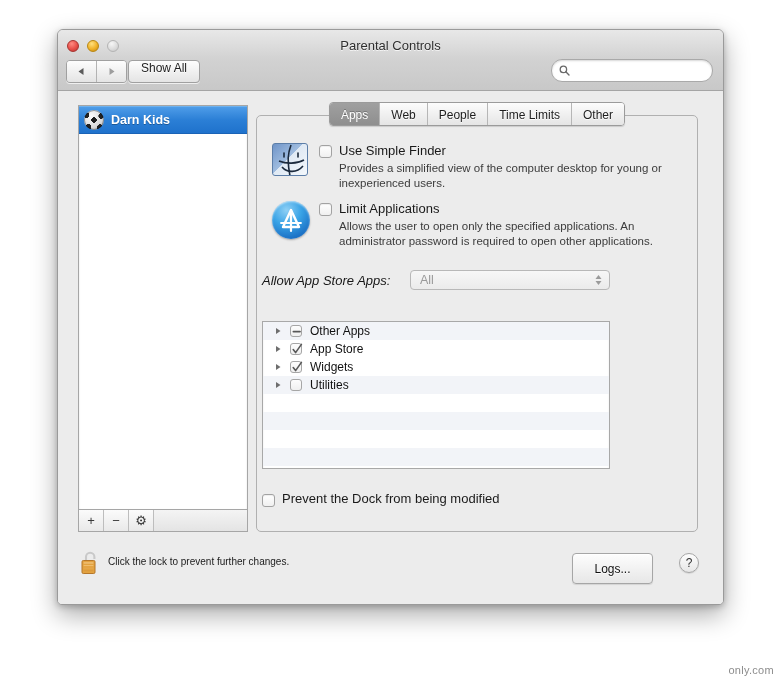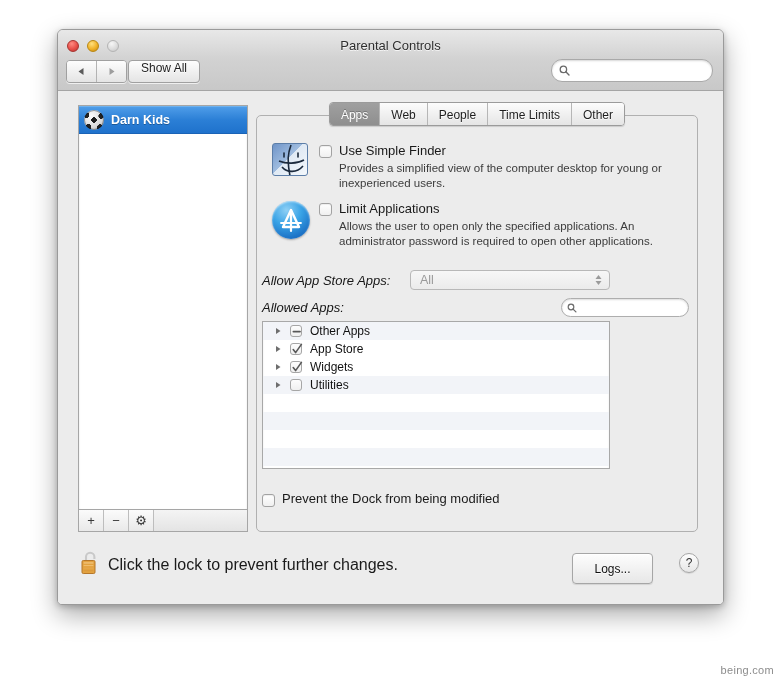--- a/index.html
+++ b/index.html
@@ -390,21 +390,21 @@
   .lname { font-size: 12px; color: #111; margin-left: 8px; }
 
   
   #footer { position: absolute; left: 0; right: 0; bottom: 0; height: 58px; }
   #lock {
     position: absolute; left: 22px; top: 3px;
     width: 22px; height: 26px;
   }
   #lock-text {
     position: absolute; left: 50px; top: 9px;
-    font-size: 16px; color: #1a1a1a;
+    font-size: 10px; color: #1a1a1a;
   }
   .pushbtn {
     position: absolute;
     height: 31px;
     padding: 0 28px;
     display: flex; align-items: center; justify-content: center;
     font-size: 12px; color: #111;
     border: 1px solid #a6a6a6;
     border-radius: 4px;
     background: linear-gradient(to bottom, #fdfdfd, #e7e7e7);
@@ -566,32 +566,20 @@
           <span class="pv">All</span>
           <span class="stepper">
             <svg width="9" height="14" viewBox="0 0 9 14">
               <polygon points="4.5,2 7.5,6 1.5,6" fill="#9b9b9b"></polygon>
               <polygon points="4.5,12 7.5,8 1.5,8" fill="#9b9b9b"></polygon>
             </svg>
           </span>
         </div>
       </div>
 
-      <div style="position:absolute; left:6px; top:183px; width:430px; display:flex; align-items:center;">
-        <span class="row-label" style="flex:1;">Allowed Apps:</span>
-        <div class="searchfield" style="width:128px; margin-right:3px;">
-          <span style="margin-left:5px;">
-            <svg width="10" height="10" viewBox="0 0 11 11">
-              <circle cx="4.4" cy="4.4" r="3.1" fill="none" stroke="#6a6a6a" stroke-width="1.3"></circle>
-              <line x1="6.7" y1="6.7" x2="9.8" y2="9.8" stroke="#6a6a6a" stroke-width="1.4" stroke-linecap="round"></line>
-            </svg>
-          </span>
-          <input type="text" value="" placeholder="" style="">
-        </div>
-      </div>
 
       <div id="applist" style="left:6px; top:206px; width:348px; height:148px;">
 
         <div class="lrow alt">
           <span class="tri">
             <svg width="8" height="8" viewBox="0 0 8 8">
                 <polygon points="2,1 2,7 6.5,4" fill="#6e6e6e"></polygon>
               </svg>
           </span>
           <span class="lcb">
@@ -670,13 +658,13 @@
         <span>Logs...</span>
       </div>
       <div id="help" style="right:24px; top:6px;">
         <span>?</span>
       </div>
     </div>
 
   </div>
 </div>
 
-<div id="watermark">being.com</div>
+<div id="watermark">only.com</div>
 
 </body></html>

